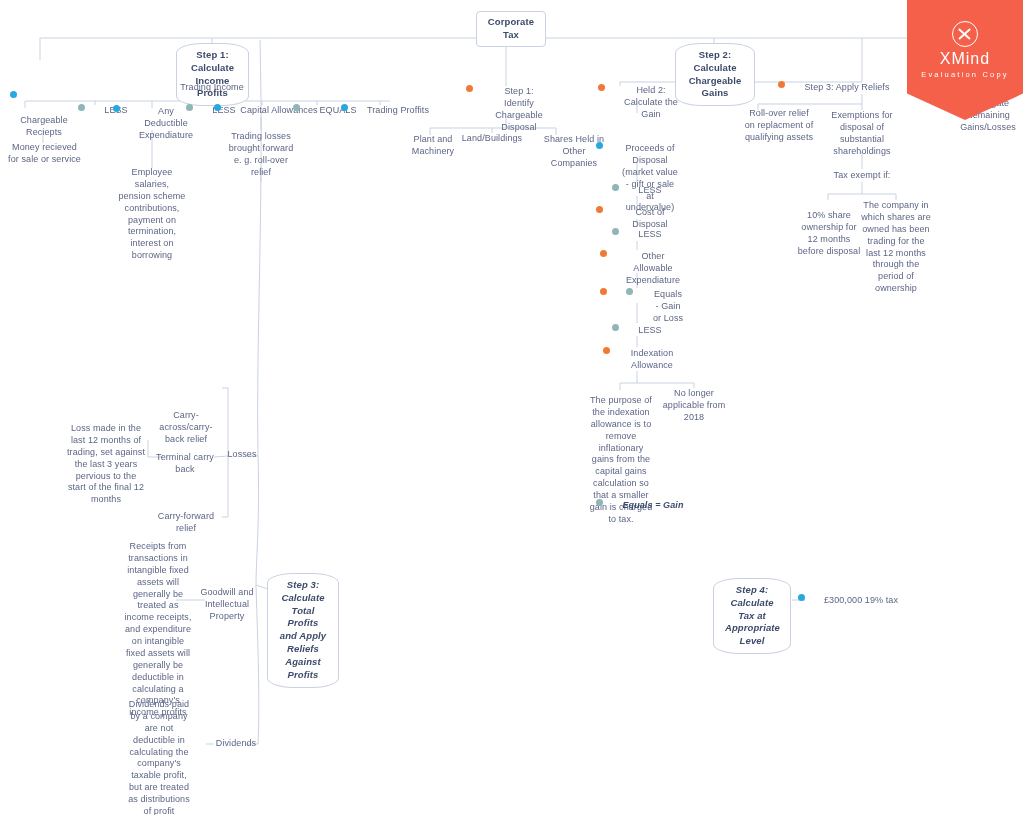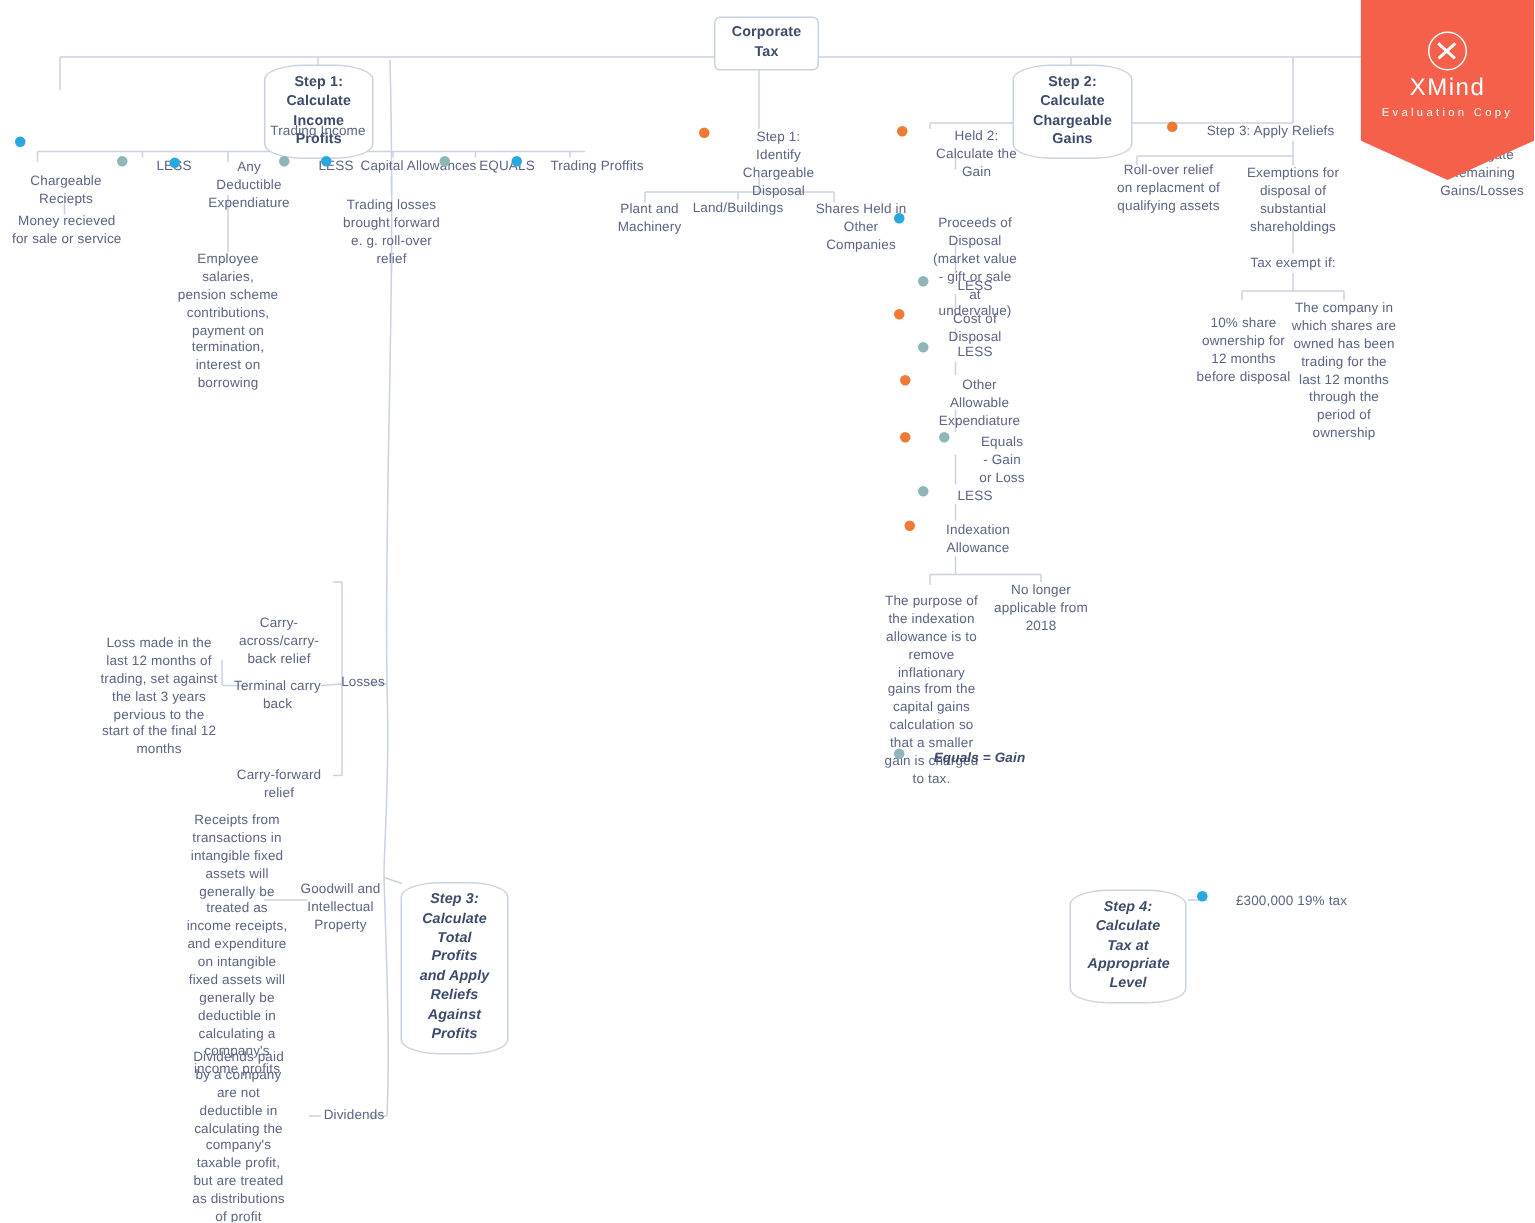--- a/index.html
+++ b/index.html
@@ -40,21 +40,21 @@
     font-weight: bold;
     border-radius: 4px;
     padding: 4px 8px;
     font-size: 9.5px;
     line-height: 1.35;
   }
   .boxed.pill {
     border-radius: 26px / 10px;
     padding: 5px 11px;
   }
-  .boxed.italic { font-style: italic; margin-top: 15px; }
+  .boxed.italic { font-style: italic; }
 
   
   .marker {
     display: inline-block;
     width: 7px; height: 7px;
     border-radius: 50%;
     vertical-align: middle;
     margin-right: 3px;
     position: relative;
     top: -1px;

